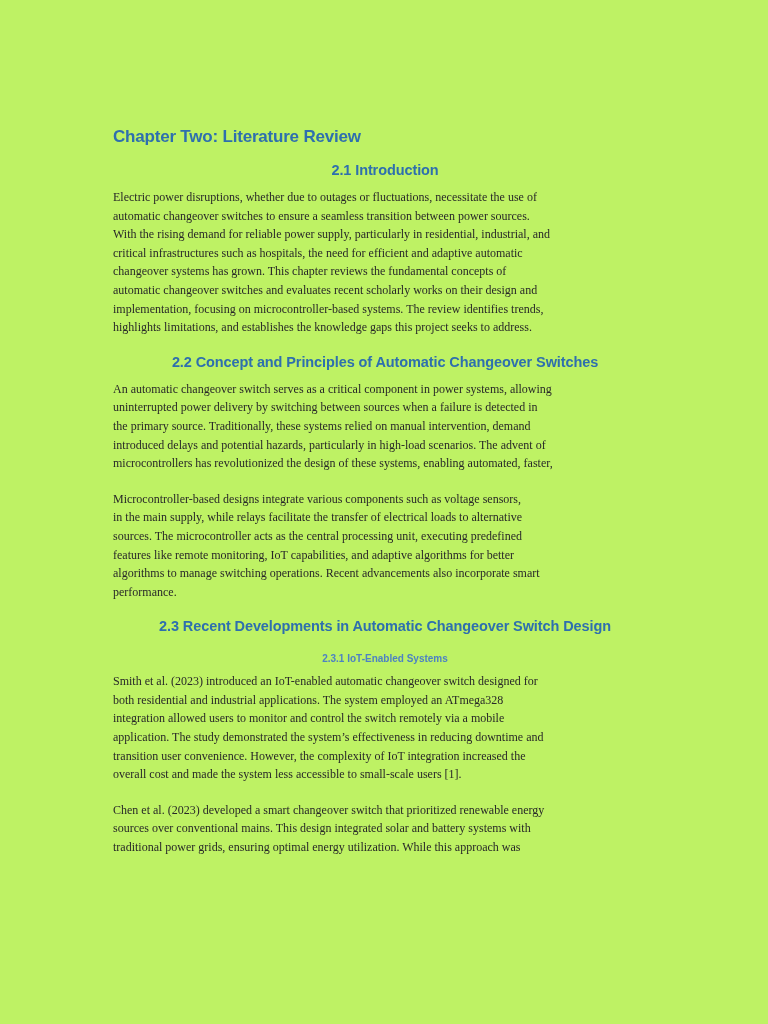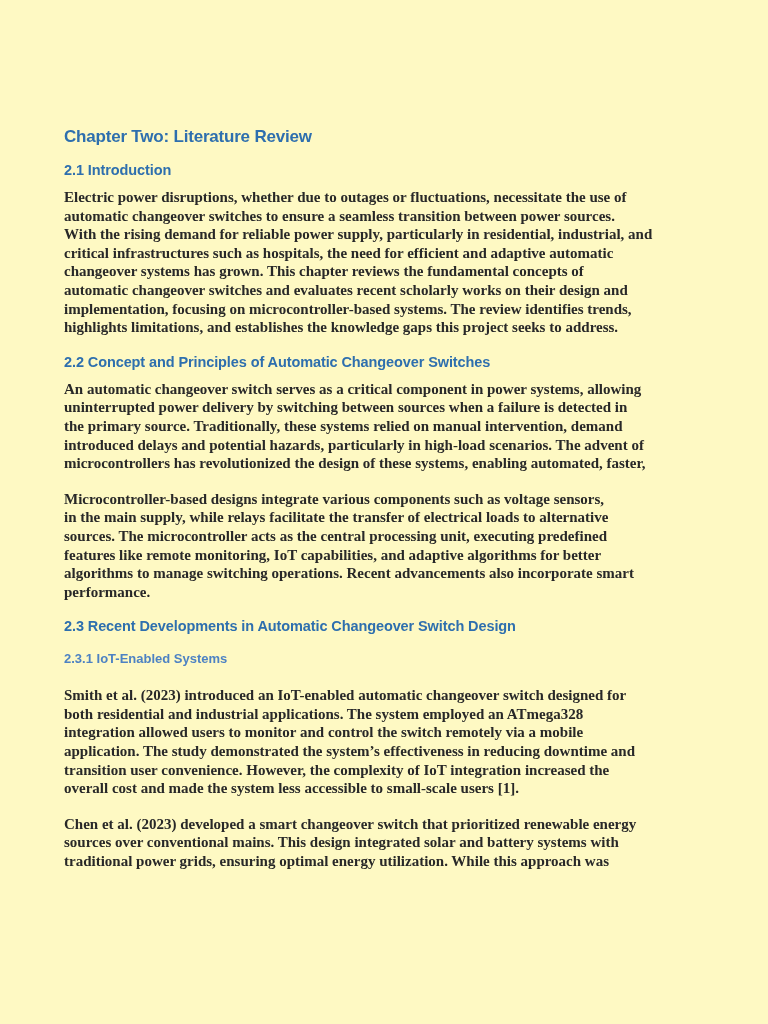--- a/index.html
+++ b/index.html
@@ -4,58 +4,59 @@
 <style>
   html, body {
     margin: 0;
     padding: 0;
     background: #ffffff;
   }
   .page {
     position: relative;
     width: 768px;
     height: 1024px;
-    background: #fef9c3;
+    background: #bef264;
     box-sizing: border-box;
-    padding: 127px 111px 0 64px;
+    padding: 127px 111px 0 113px;
     overflow: hidden;
   }
   h1.chapter-title {
     font-family: "Liberation Sans", "DejaVu Sans", sans-serif;
     font-weight: bold;
     font-size: 17px;
     line-height: 19px;
     letter-spacing: -0.2px;
     color: #2e6fae;
     margin: 0 0 16px 0;
   }
   h2.section-heading {
     font-family: "Liberation Sans", "DejaVu Sans", sans-serif;
     font-weight: bold;
     font-size: 14.5px;
     line-height: 17px;
     letter-spacing: -0.1px;
     color: #2e6fae;
     margin: 14px 0 9px 0;
+    text-align: center;
   }
   h3.subsection-heading {
     font-family: "Liberation Sans", "DejaVu Sans", sans-serif;
     font-weight: bold;
-    font-size: 13px;
+    font-size: 10px;
     line-height: 14px;
     color: #4d82c3;
-    margin: 17px 0 20px 0;
+    margin: 17px 0 6px 0;
+    text-align: center;
   }
   .para {
     font-family: "Liberation Serif", "DejaVu Serif", serif;
-    font-size: 15px;
+    font-size: 12px;
     line-height: 18.6px;
     color: #282828;
     margin: 0 0 17px 0;
-    font-weight: bold;
   }
   .para .line {
     white-space: nowrap;
   }
 </style>
 </head>
 <body>
 
 <div class="page">
 

